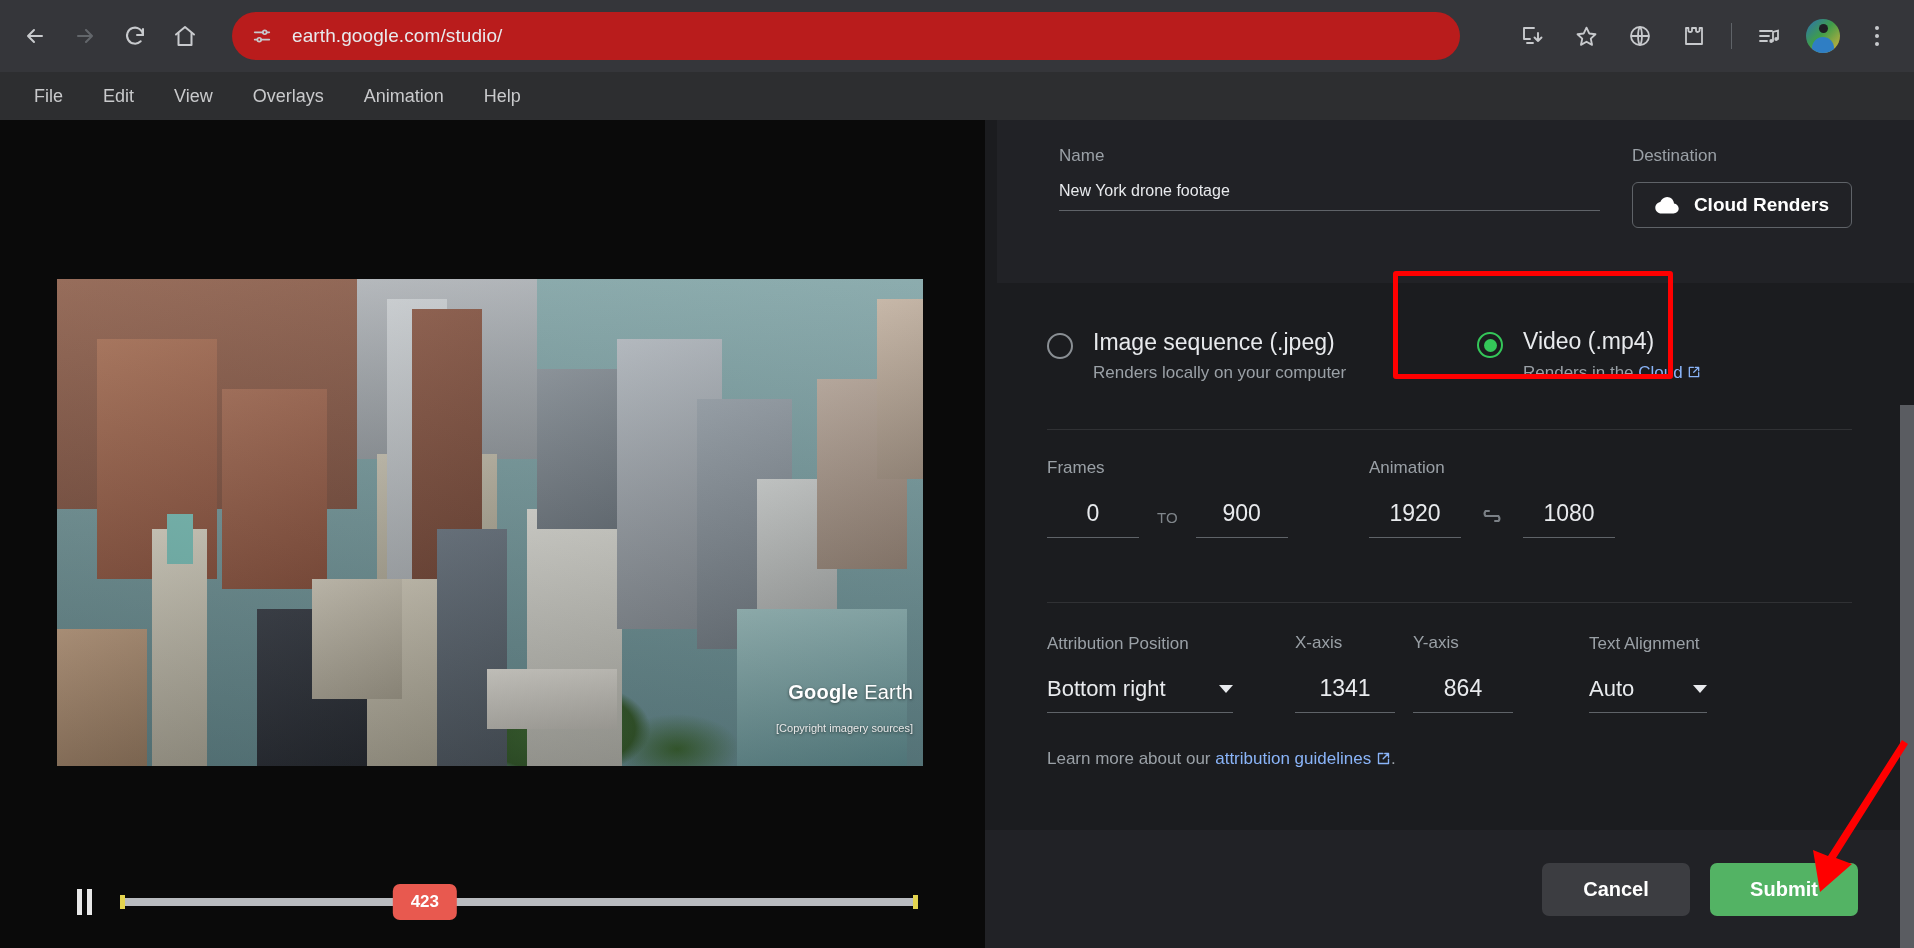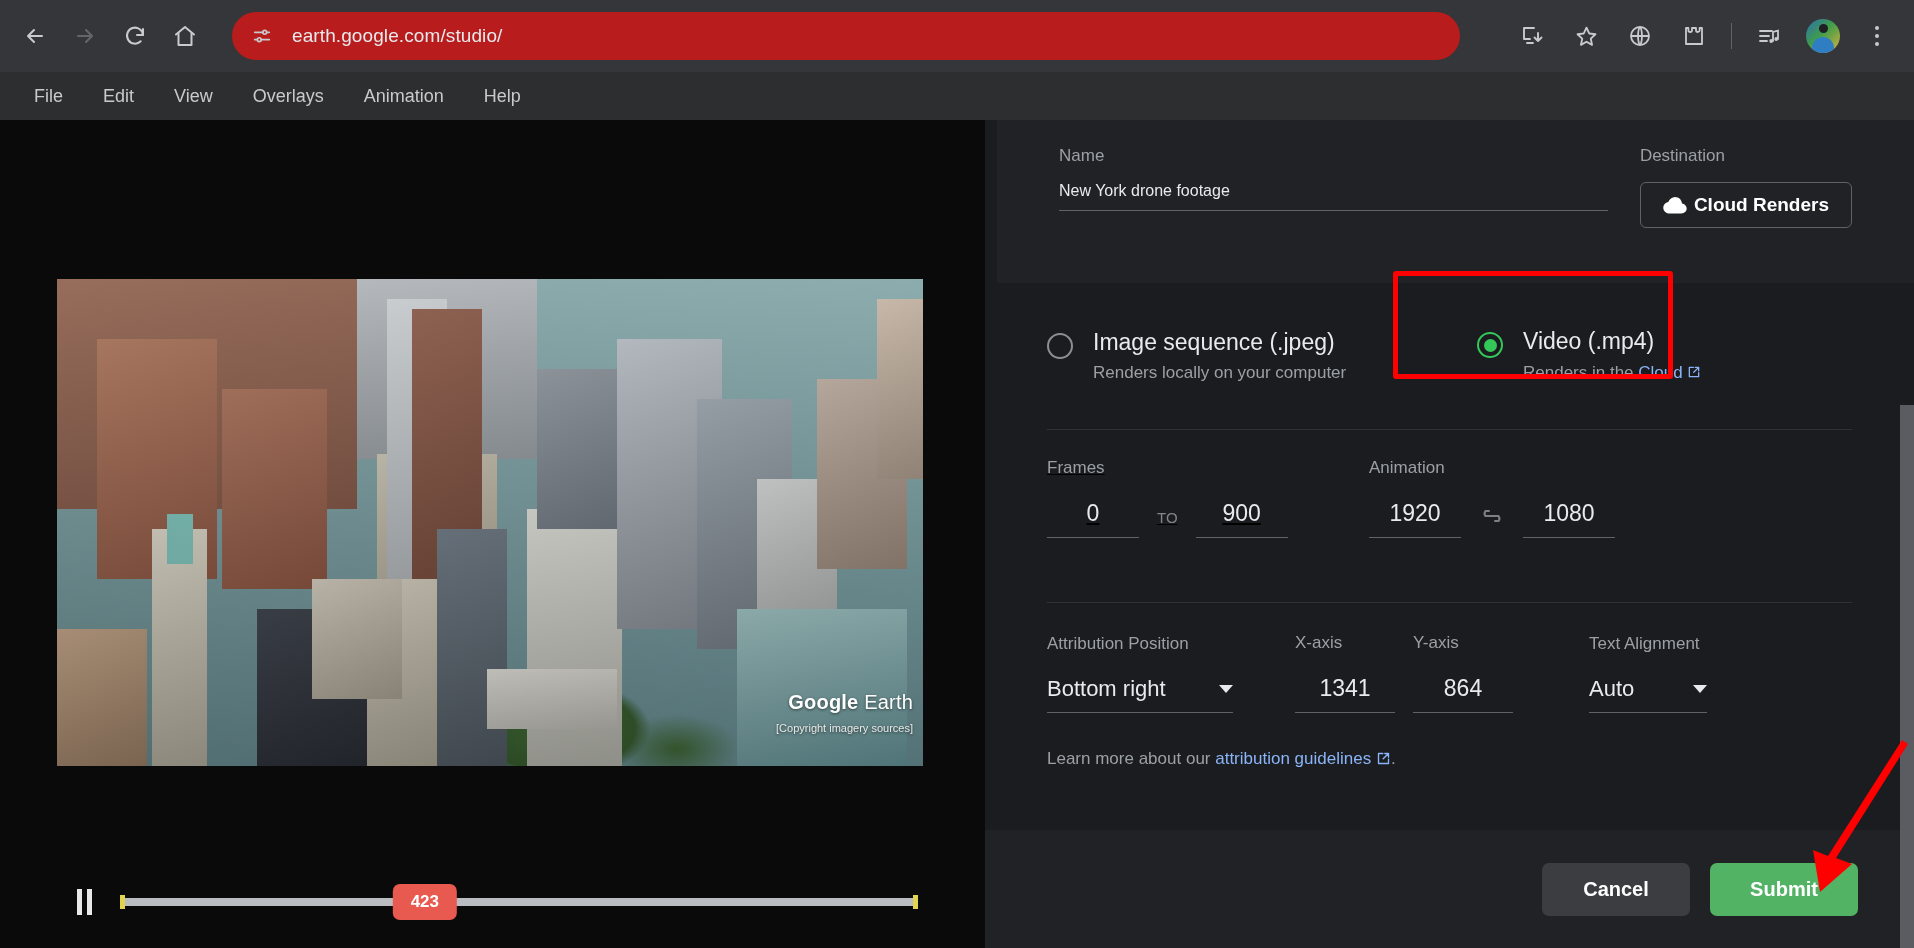--- a/index.html
+++ b/index.html
@@ -109,21 +109,21 @@
   .attrib {
     position: absolute; right: 10px; bottom: 32px;
     text-align: right; pointer-events: none;
   }
   .attrib .ge {
     color: #ffffff; font-size: 20px; letter-spacing: .2px;
     text-shadow: 0 1px 3px rgba(0,0,0,.55);
   }
   .attrib .ge b { font-weight: 700; }
   .attrib .cp {
-    color: #e9e9e9; font-size: 11px; margin-top: 8px;
+    color: #e9e9e9; font-size: 11px; margin-top: 18px;
     text-shadow: 0 1px 3px rgba(0,0,0,.6);
   }
 
   
   .player {
     position: absolute; left: 0; bottom: 0; width: 985px; height: 92px;
     display: flex; align-items: center;
   }
   .pause-btn {
     width: 44px; height: 44px; margin-left: 62px;
@@ -166,21 +166,21 @@
     padding-top: 26px; background: #212226; margin-left: 12px;
   }
   .fieldlabel { color: #9aa0a6; font-size: 17px; margin-bottom: 16px; display: block; }
   .field-underline {
     border-bottom: 1px solid #5f6368; padding-bottom: 10px;
   }
   .text-value { color: #e8eaed; font-size: 16px; }
   .name-col { flex: 1; max-width: 576px; }
   .dest-col { margin-left: 32px; }
   .cloud-btn {
-    display: inline-flex; align-items: center; gap: 7px;
+    display: inline-flex; align-items: center; gap: 15px;
     border: 1px solid #5f6368; border-radius: 6px;
     padding: 11px 22px; cursor: pointer; background: transparent; text-align: center;
   }
   .cloud-btn span { color: #fff; font-size: 19px; font-weight: 700; }
 
   .divider { height: 1px; background: #303134; margin: 0 62px; }
 
   .sec-format {
     height: 146px; display: flex; align-items: center;
     position: relative;
@@ -444,21 +444,21 @@
             </span>
           </div>
         </div>
       </div>
       <div class="highlight-box"></div>
     </div>
 
     <div class="divider"></div>
 
     <div class="sec sec-frames">
-      <div style="width:322px;text-decoration:underline;">
+      <div style="width:322px;">
         <span class="grp-label">Frames</span>
         <div class="num-row">
           <div class="num-field">0</div>
           <div class="to-label">TO</div>
           <div class="num-field">900</div>
         </div>
       </div>
       <div>
         <span class="grp-label">Animation</span>
         <div class="num-row">

